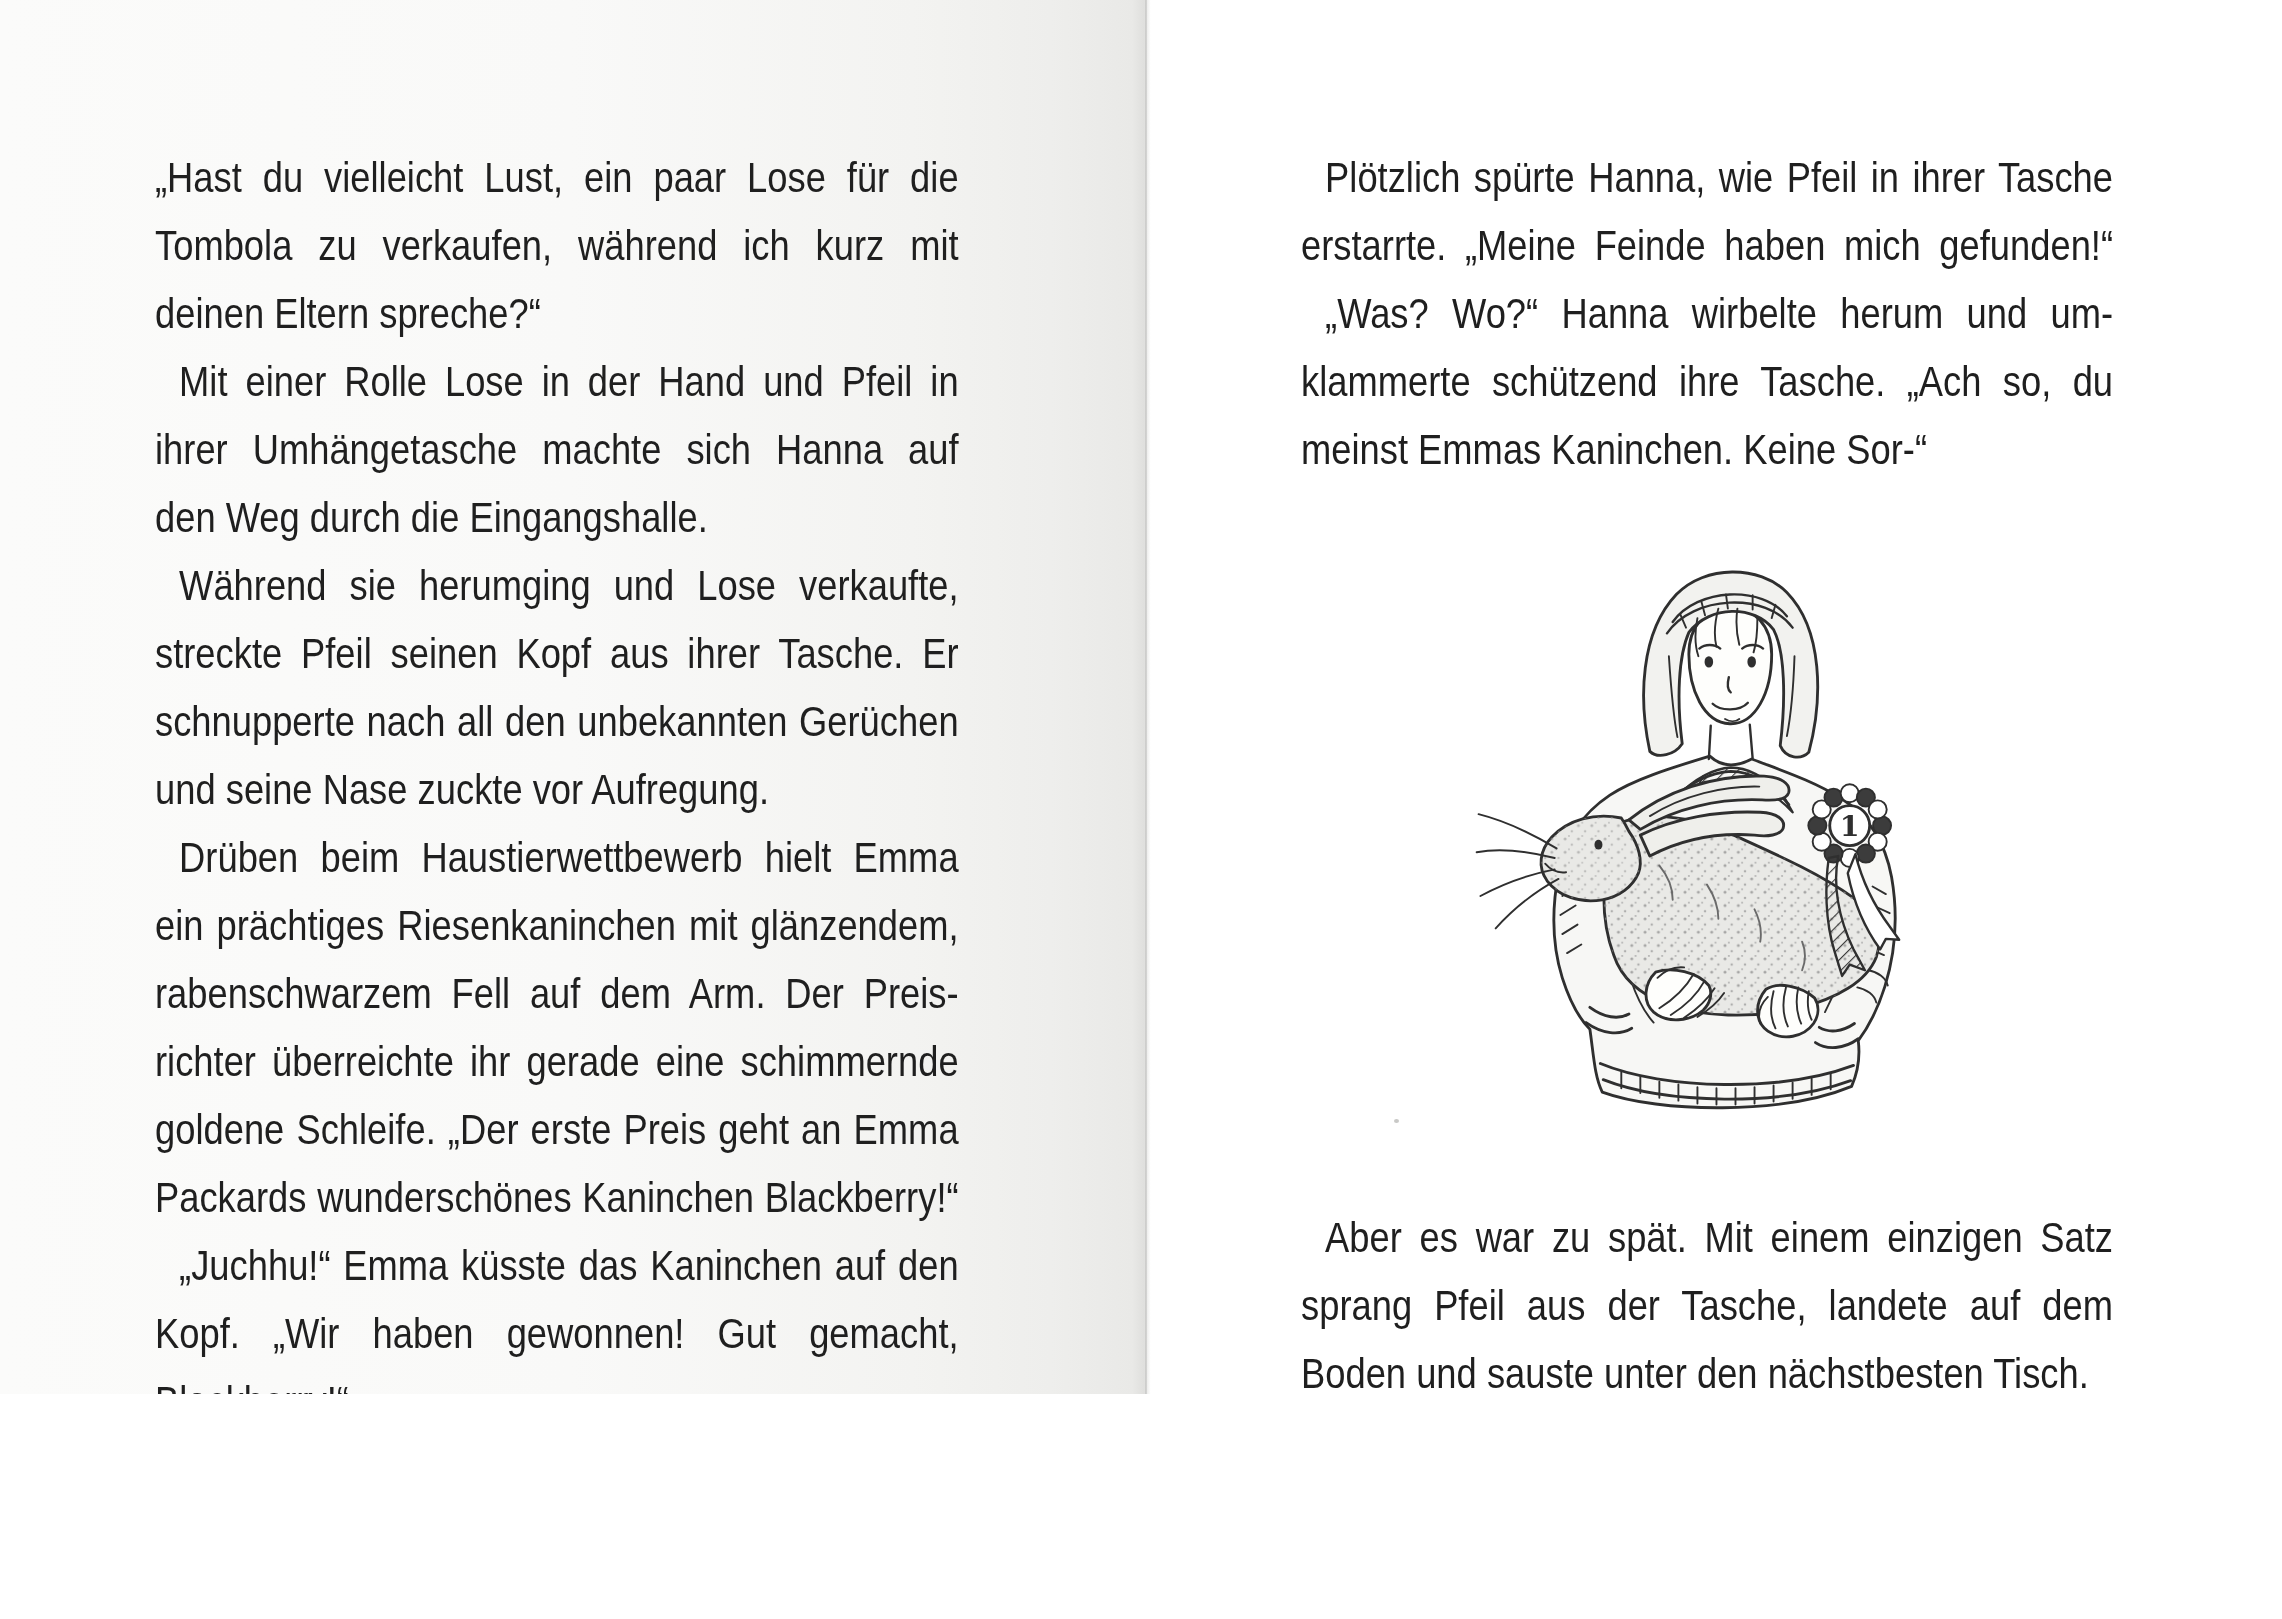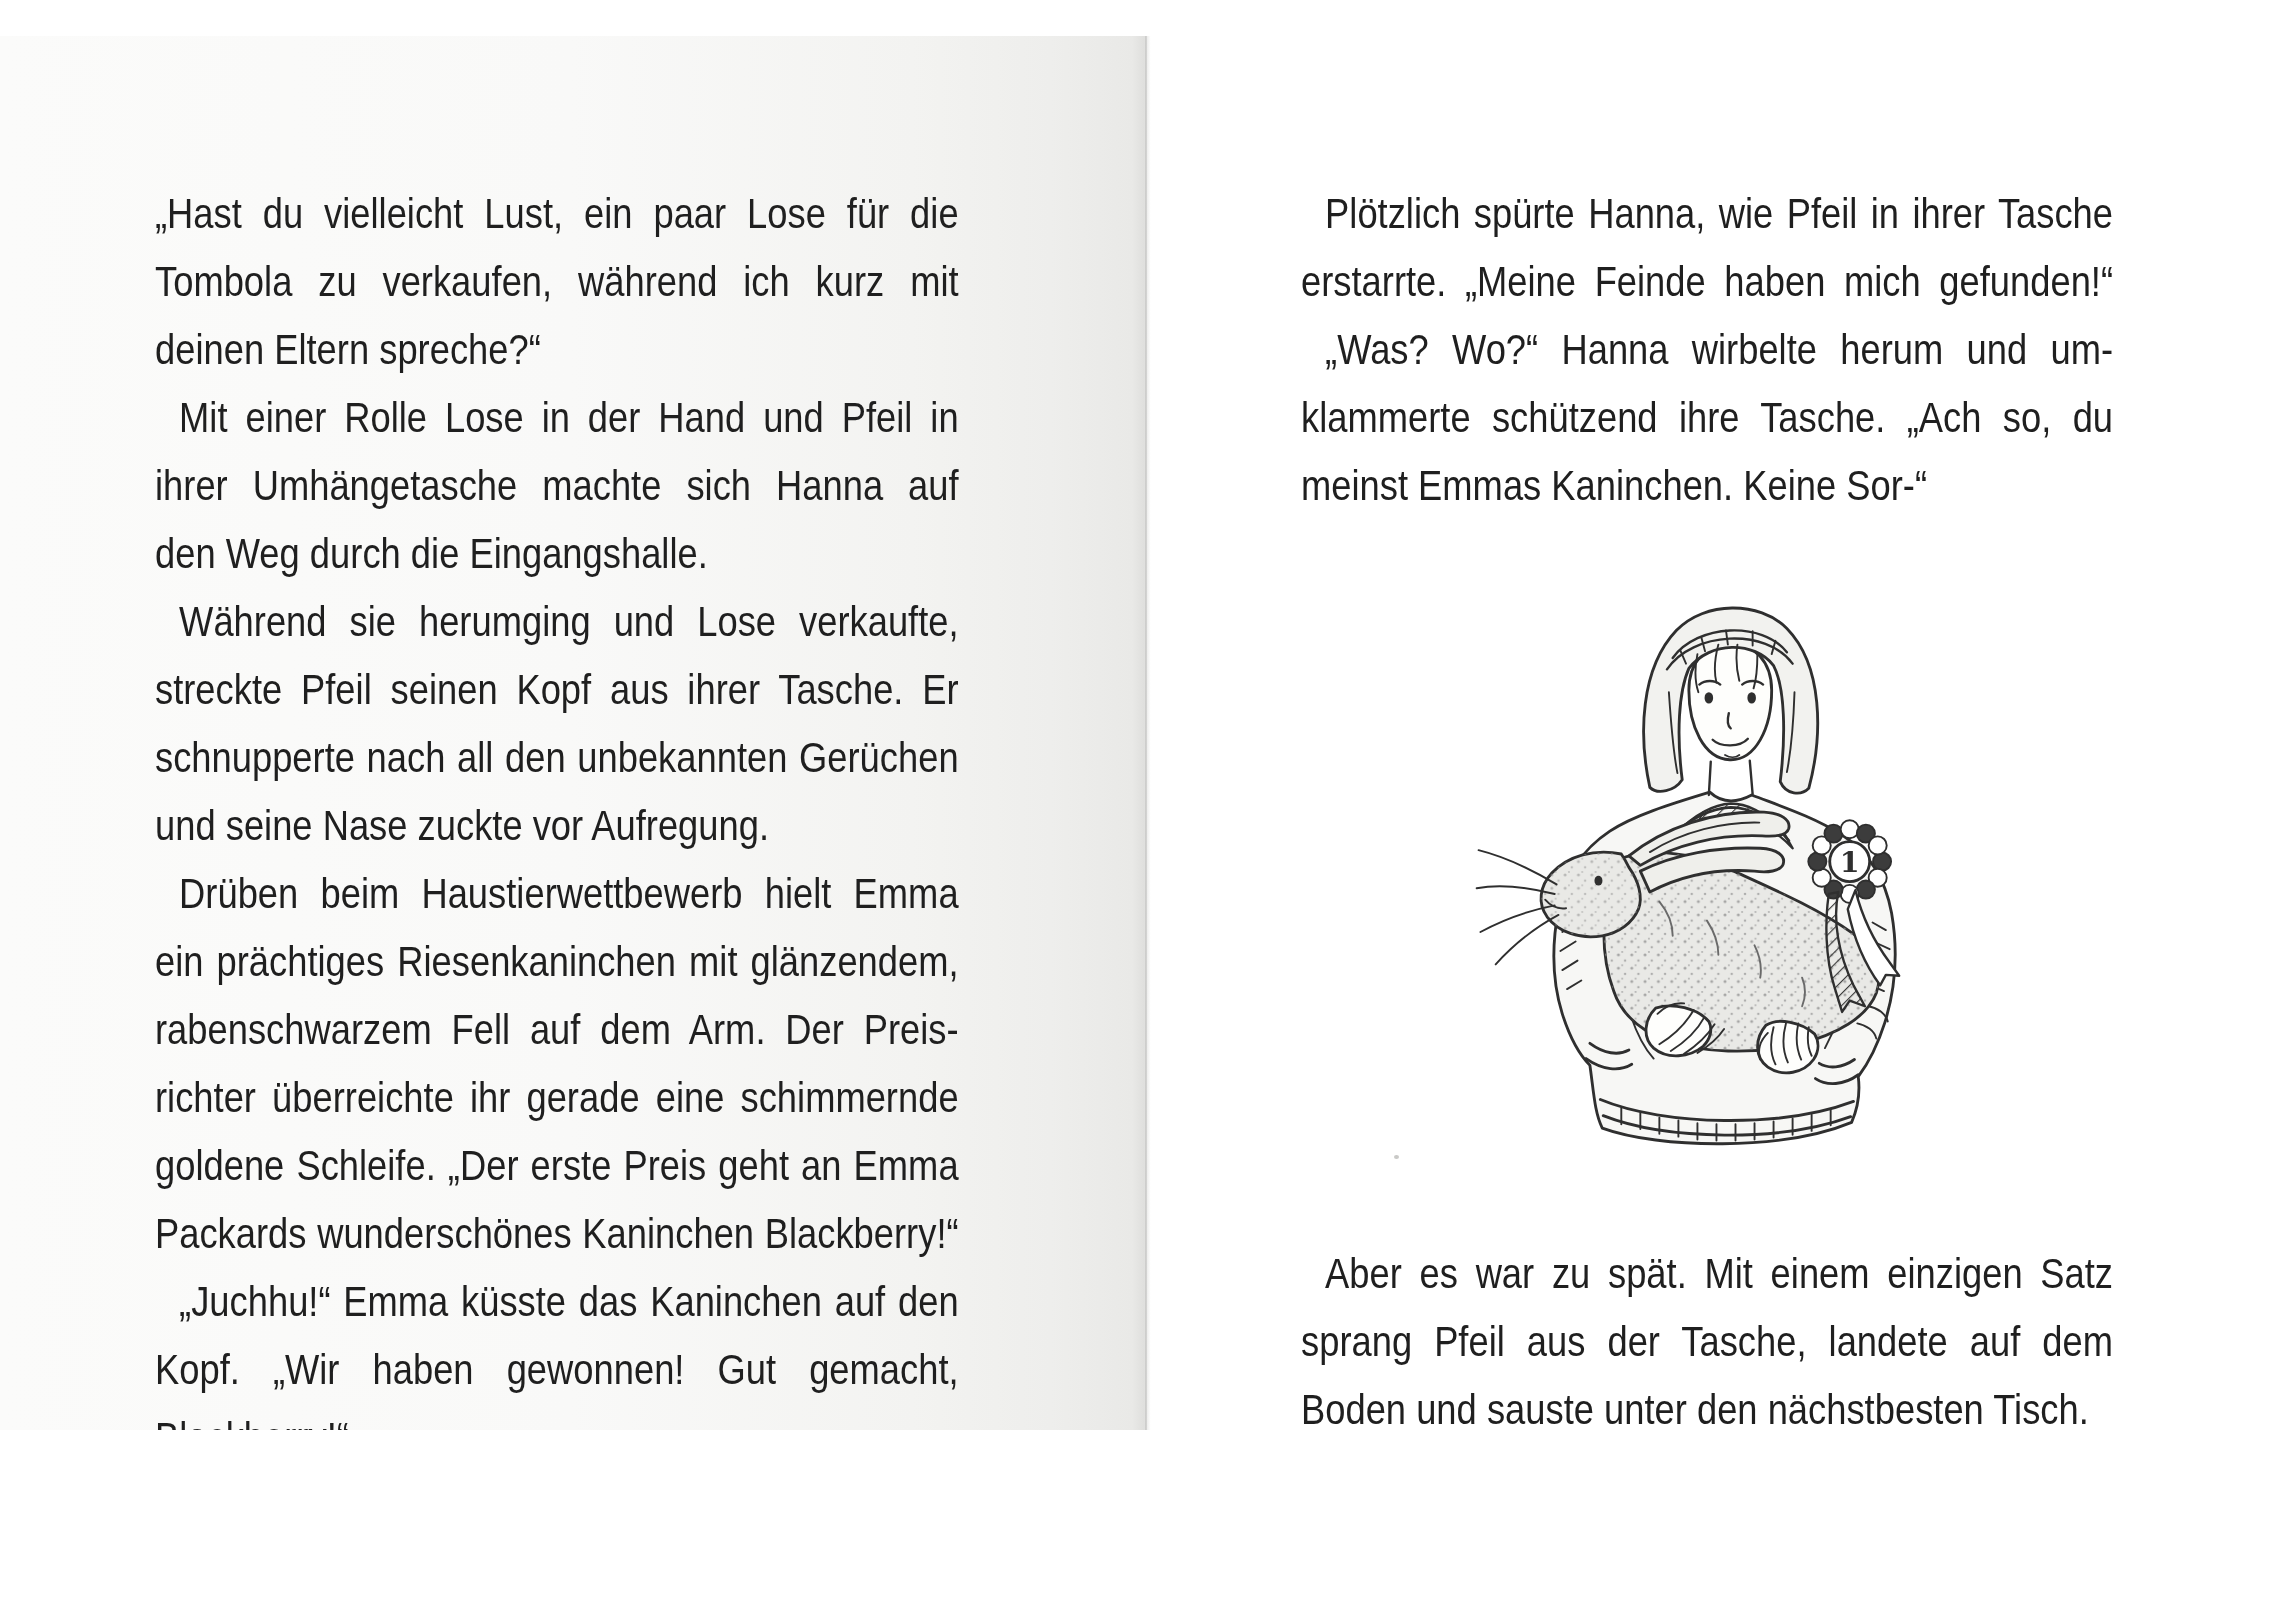--- a/index.html
+++ b/index.html
@@ -5,21 +5,20 @@
   html,body{margin:0;padding:0;background:#ffffff;}
   .spread{
     position:relative;
     width:2283px;height:1394px;
     overflow:hidden;
     font-family:"Liberation Sans", sans-serif;
     color:#1f1f1f;
     background:linear-gradient(to right,
       #fbfbfa 0%, #f9f9f8 25%, #f3f3f1 40%, #eeeeec 46%,
       #e9e9e7 49.6%, #dfdfdd 50.12%, #ffffff 50.4%, #ffffff 100%);
-    margin-top:36px;
   }
   .seam{
     position:absolute;left:1145px;top:0;width:1.9px;height:1620px;
     background:rgba(0,0,0,0.10);
   }
   .page-text{
     position:absolute;
     width:951px;
     font-size:43px;
     line-height:68px;

